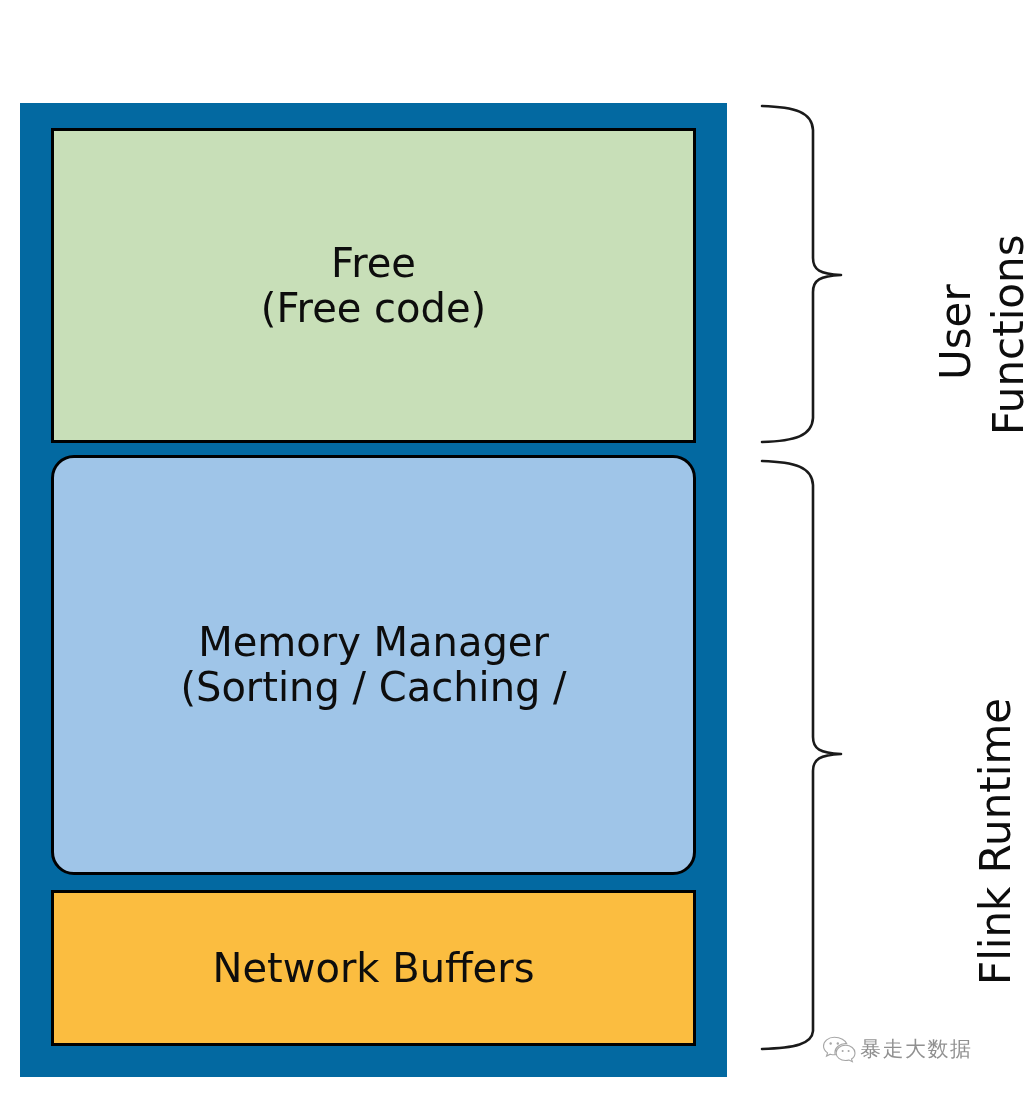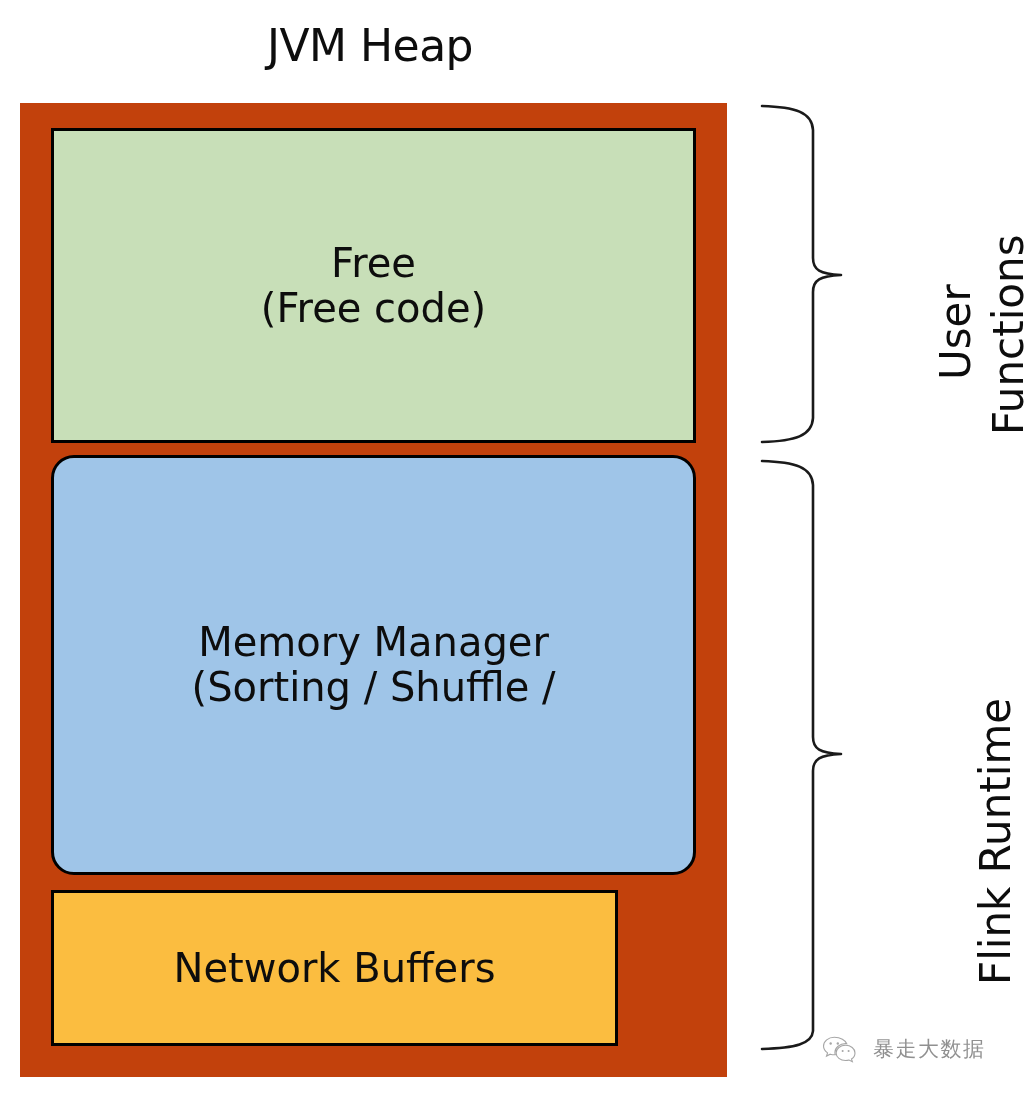--- a/index.html
+++ b/index.html
@@ -37,21 +37,21 @@
     white-space: nowrap;
   }
 
   
   .heap-container {
     position: absolute;
     left: 20px;
     top: 103px;
     width: 707px;
     height: 974px;
-    background: #c2410c;
+    background: #0369a1;
     box-sizing: border-box;
   }
 
   
   .region {
     position: absolute;
     box-sizing: border-box;
     border: 3px solid #000000;
     display: flex;
     flex-direction: column;
@@ -81,21 +81,21 @@
     width: 645px;
     height: 420px;
     background: #9fc5e8;
     font-size: 40px;
     border-radius: 23px;
   }
 
   .region-netbuf {
     left: 31px;
     top: 787px;
-    width: 567px;
+    width: 645px;
     height: 156px;
     background: #fbbd40;
     font-size: 40px;
   }
 
   
   .brace-svg {
     position: absolute;
     left: 0;
     top: 0;
@@ -136,21 +136,21 @@
     transform: rotate(-90deg);
   }
 
   
   .watermark {
     position: absolute;
     left: 822px;
     top: 1034px;
     display: flex;
     align-items: center;
-    gap: 17px;
+    gap: 4px;
     opacity: 0.62;
     text-align: right;
   }
   .watermark .wechat-glyph {
     width: 34px;
     height: 30px;
     display: block;
   }
   .watermark .wm-text {
     font-size: 21px;
@@ -158,32 +158,31 @@
     letter-spacing: 1.5px;
     font-family: "DejaVu Sans", "Liberation Sans", sans-serif;
     white-space: nowrap;
   }
 </style>
 </head>
 <body>
 
 <div id="stage">
 
-  <div class="diagram-title">JVM Heap</div>
 
   <div class="heap-container">
 
     <div class="region region-free">
       <span class="line">Free</span>
       <span class="line">(Free code)</span>
     </div>
 
     <div class="region region-memmgr">
       <span class="line">Memory Manager</span>
-      <span class="line">(Sorting / Shuffle /</span>
+      <span class="line">(Sorting / Caching /</span>
     </div>
 
     <div class="region region-netbuf">
       <span class="line">Network Buffers</span>
     </div>
 
   </div>
 
   <svg class="brace-svg" viewBox="0 0 1028 1096">
 

